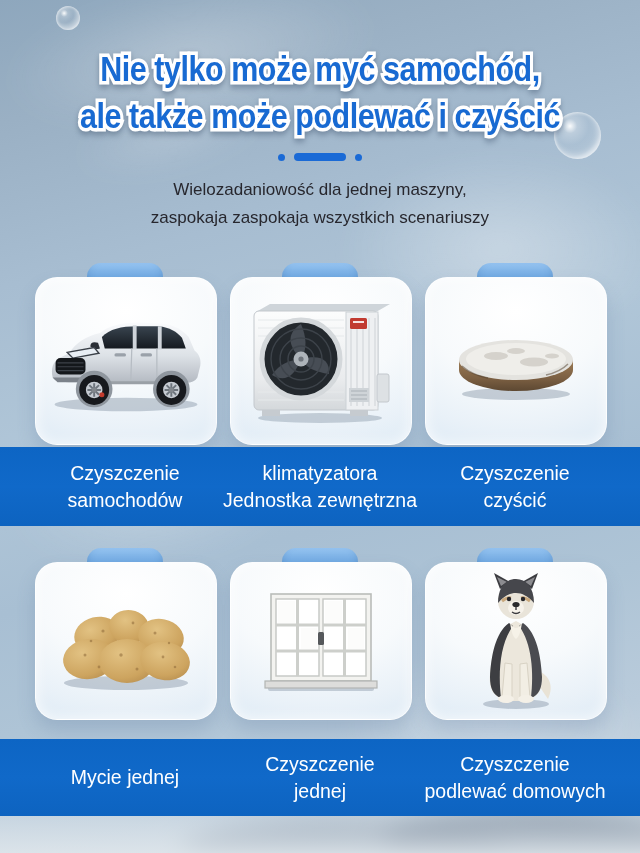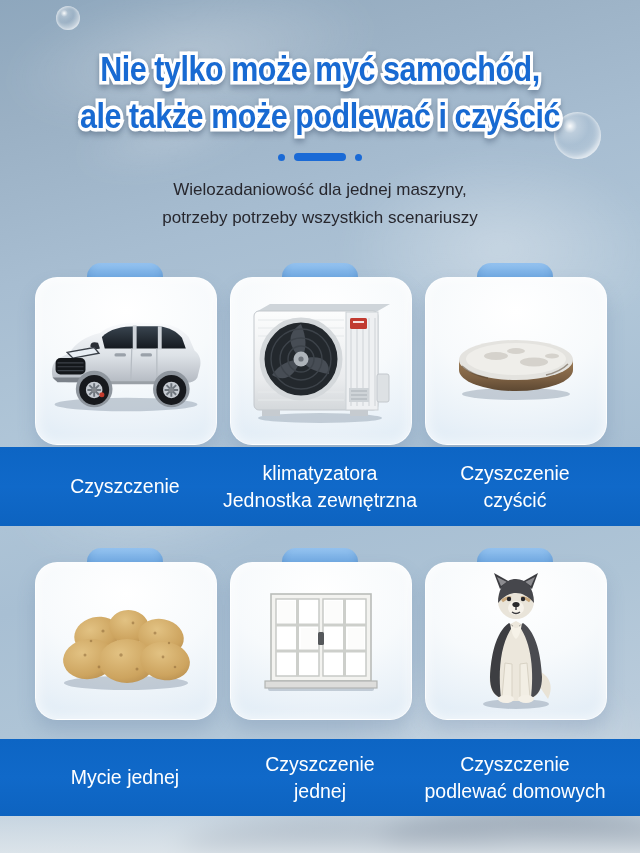--- a/index.html
+++ b/index.html
@@ -95,21 +95,21 @@
   </div>
 
   <div class="divider">
     <span class="dot"></span>
     <span class="bar"></span>
     <span class="dot"></span>
   </div>
 
   <div class="subtitle">
     <span>Wielozadaniowość dla jednej maszyny,</span>
-    <span>potrzeby potrzeby wszystkich scenariuszy</span>
+    <span>zaspokaja zaspokaja wszystkich scenariuszy</span>
   </div>
 
   <div class="row1">
     <div class="tab col1"></div>
     <div class="tab col2"></div>
     <div class="tab col3"></div>
 
     <div class="card col1">
       <svg width="164" height="108" viewBox="0 0 170 110">
         <defs>
@@ -229,20 +229,21 @@
           <ellipse cx="68" cy="33" rx="9" ry="3"></ellipse>
             <ellipse cx="104" cy="38" rx="7" ry="2.6"></ellipse>
         </g>
         <path d="M14,48 q10,9 26,12 M120,46 q-8,8 -22,11" stroke="#4f3d2b" stroke-width="1.5" fill="none" opacity=".5"></path>
       </svg>
     </div>
 
     <div class="band b1">
       <div class="band-cell col1">
         <span>Czyszczenie</span>
+        <span>samochodów</span>
       </div>
       <div class="band-cell col2">
         <span>klimatyzatora</span>
         <span>Jednostka zewnętrzna</span>
       </div>
       <div class="band-cell col3">
         <span>Czyszczenie</span>
         <span>czyścić</span>
       </div>
     </div>

